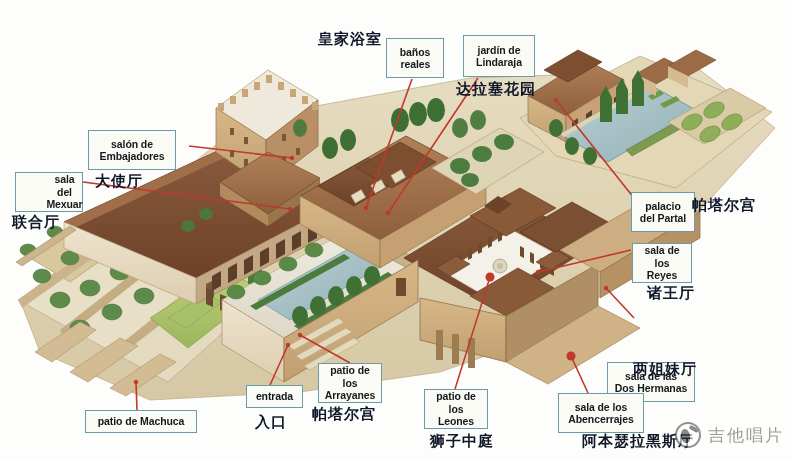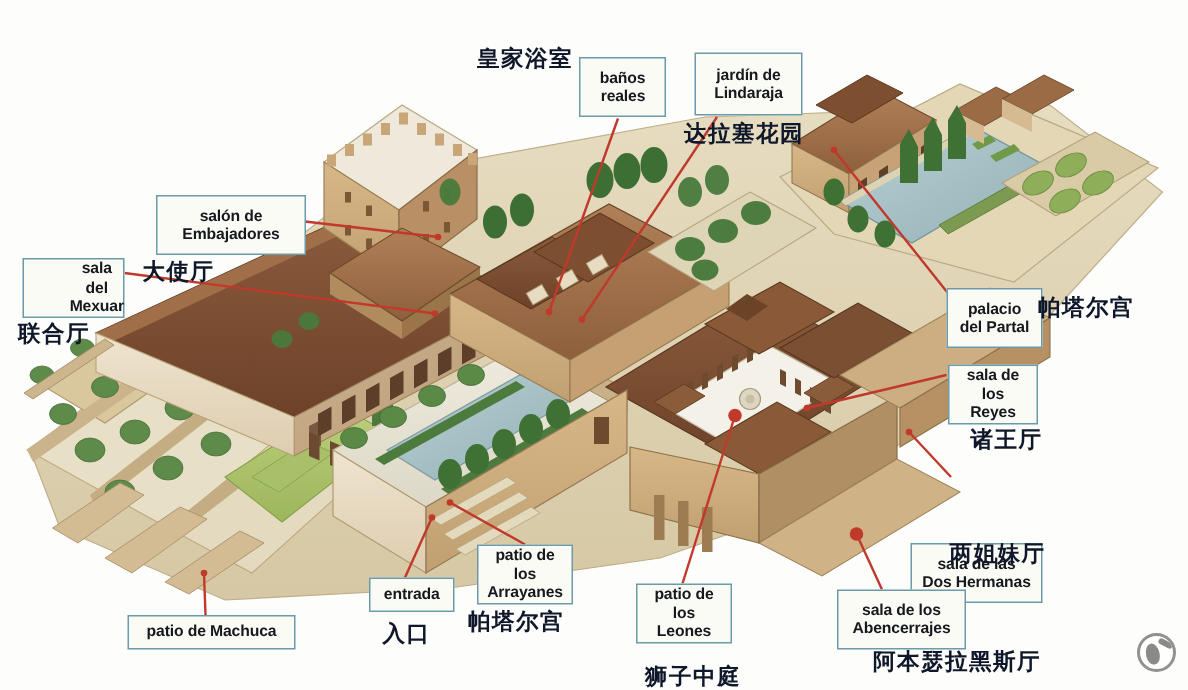--- a/index.html
+++ b/index.html
@@ -449,21 +449,21 @@
         <circle cx="300" cy="335" r="2.2"></circle>
         <circle cx="288" cy="345" r="2.2"></circle>
         <circle cx="136" cy="382" r="2.2"></circle>
       </g>
   </svg>
 
   <div id="labels-layer">
       <div class="label-box" style="left: 15px; top: 172px; width: 68px; height: 40px; padding-left: 36px;">sala del
 Mexuar</div>
       <div class="cn" style="left: 12px; top: 213px;">联合厅</div>
-      <div class="label-box" style="left: 104px; top: 130px; width: 100px; height: 40px;">salón de
+      <div class="label-box" style="left: 88px; top: 130px; width: 88px; height: 40px;">salón de
 Embajadores</div>
       <div class="cn" style="left: 95px; top: 172px;">大使厅</div>
       <div class="label-box" style="left: 386px; top: 38px; width: 58px; height: 40px; text-align: right;">baños
 reales</div>
       <div class="cn" style="left: 318px; top: 30px;">皇家浴室</div>
       <div class="label-box" style="left: 463px; top: 35px; width: 72px; height: 42px;">jardín de
 Lindaraja</div>
       <div class="cn" style="left: 456px; top: 80px;">达拉塞花园</div>
       <div class="label-box" style="left: 631px; top: 192px; width: 64px; height: 40px;">palacio
 del Partal</div>
@@ -472,26 +472,27 @@
 los Reyes</div>
       <div class="cn" style="left: 647px; top: 284px;">诸王厅</div>
       <div class="label-box" style="left: 607px; top: 318px; width: 88px; height: 40px; margin-top: 44px;">sala de las
 Dos Hermanas</div>
       <div class="cn" style="left: 633px; top: 360px;">两姐妹厅</div>
       <div class="label-box" style="left: 558px; top: 393px; width: 86px; height: 40px;">sala de los
 Abencerrajes</div>
       <div class="cn" style="left: 582px; top: 432px;">阿本瑟拉黑斯厅</div>
       <div class="label-box" style="left: 424px; top: 389px; width: 64px; height: 40px;">patio de
 los Leones</div>
-      <div class="cn" style="left: 430px; top: 432px; margin-top: 10px;">狮子中庭</div>
+      <div class="cn" style="left: 430px; top: 432px;">狮子中庭</div>
       <div class="label-box" style="left: 318px; top: 363px; width: 64px; height: 40px;">patio de los
 Arrayanes</div>
       <div class="cn" style="left: 312px; top: 405px;">帕塔尔宫</div>
       <div class="label-box" style="left: 246px; top: 385px; width: 57px; height: 23px;">entrada</div>
       <div class="cn" style="left: 255px; top: 413px;">入口</div>
       <div class="label-box" style="left: 85px; top: 410px; width: 112px; height: 23px;">patio de Machuca</div>
     </div>
 
   <div id="watermark">
     <div class="wm-logo"></div>
+    <div class="wm-text">吉他唱片</div>
   </div>
 
 </div>
 
 </body></html>

